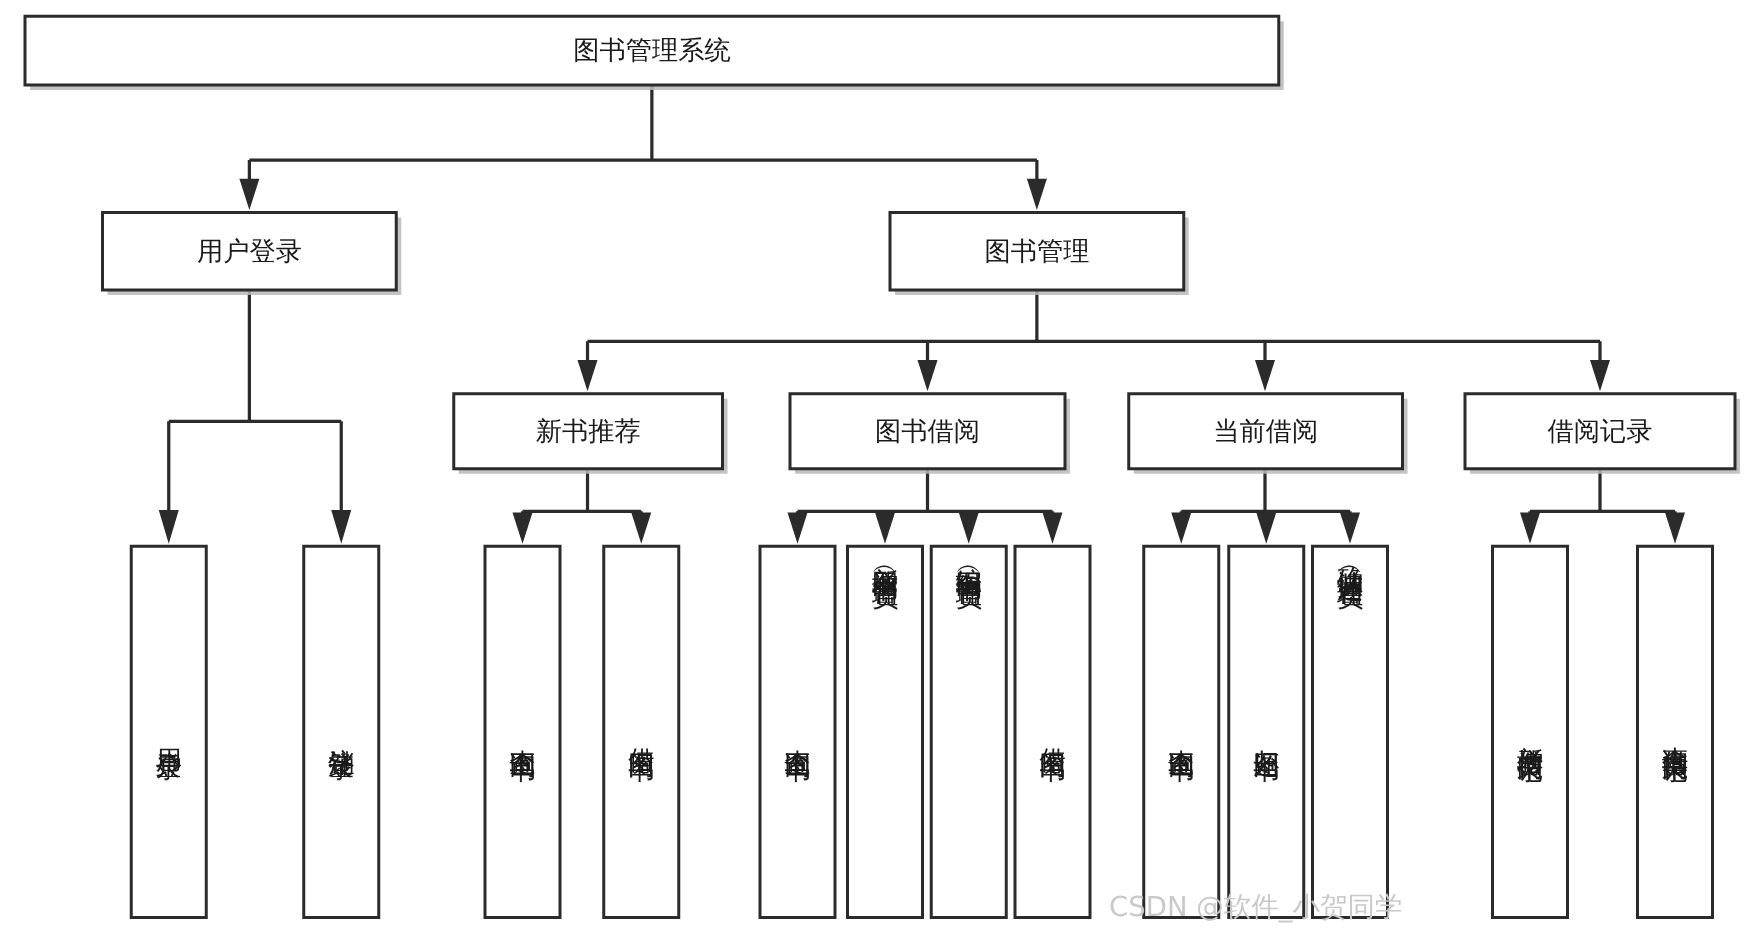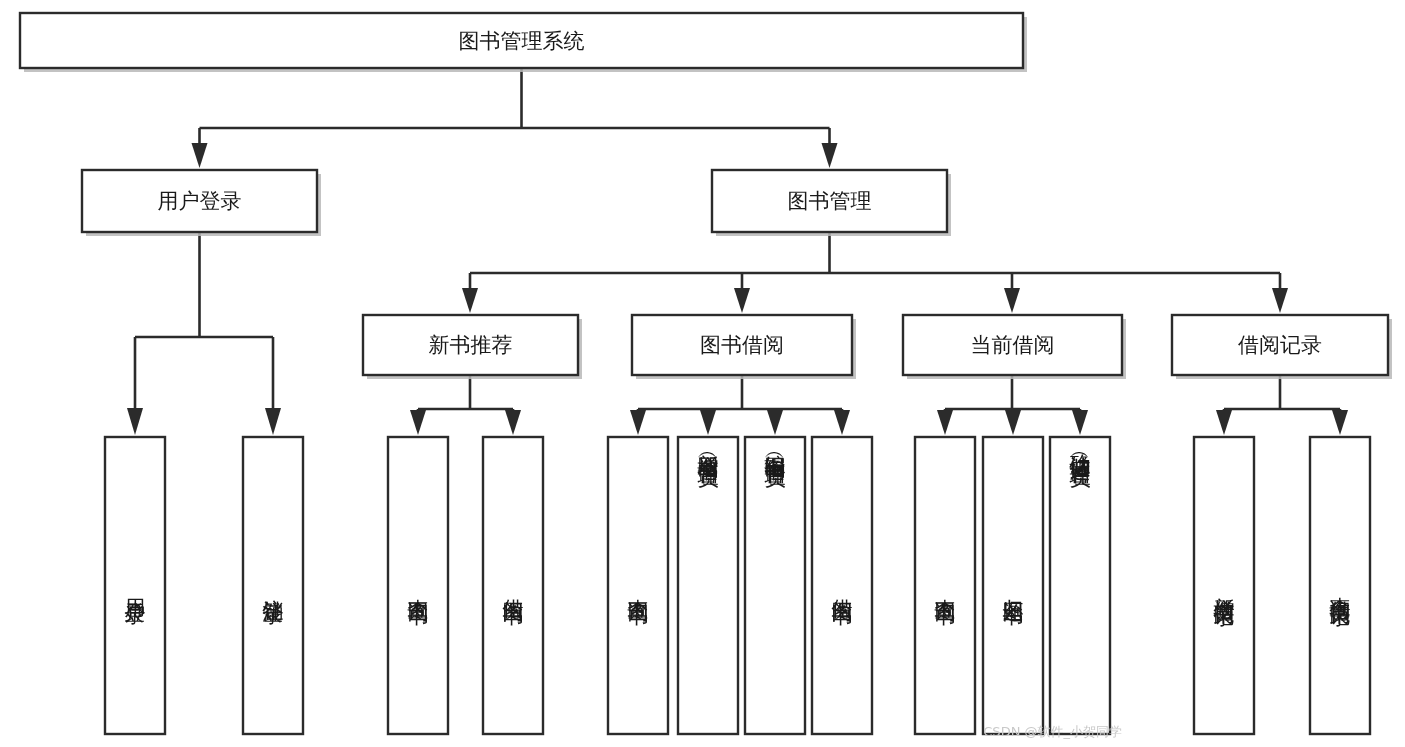--- a/index.html
+++ b/index.html
@@ -69,21 +69,21 @@
     line-height: 1.15;
     color: #1a1a1a;
     letter-spacing: 2px;
     white-space: nowrap;
   }
   .watermark {
     position: absolute;
     right: 10px;
     bottom: 6px;
     font-family: "DejaVu Sans", "Liberation Sans", sans-serif;
-    font-size: 13px;
+    font-size: 22px;
     color: #c9c9c9;
     white-space: nowrap;
     pointer-events: none;
   }
 </style>
 </head>
 <body>
 
 <div id="diagram-root">
 

